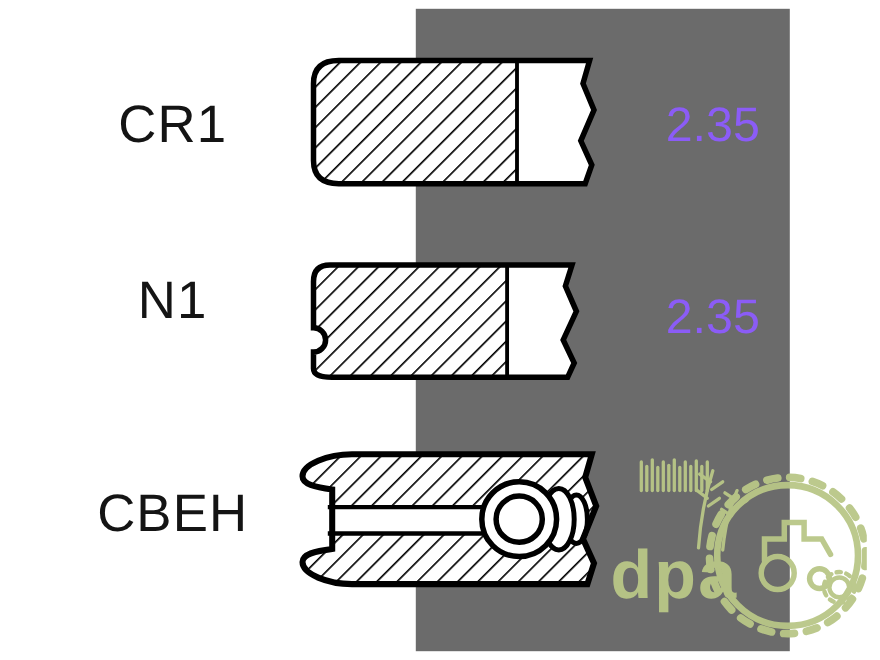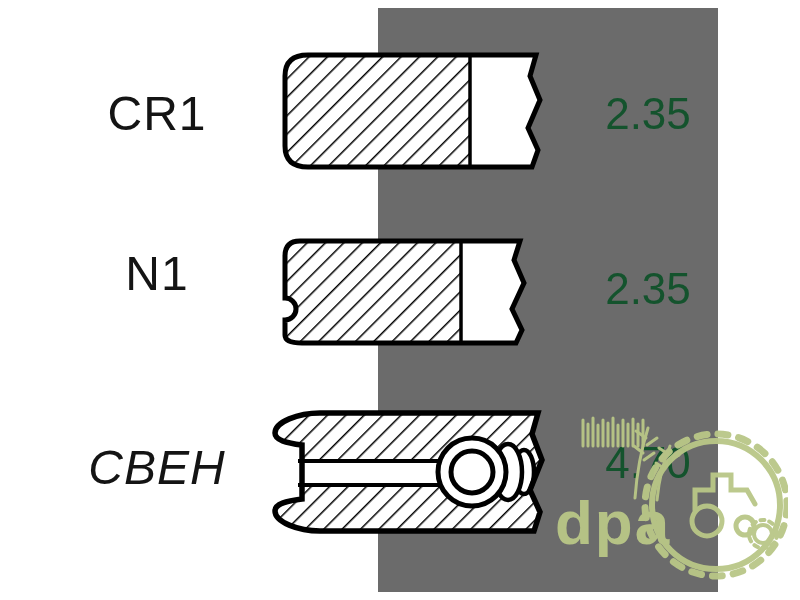--- a/index.html
+++ b/index.html
@@ -12,21 +12,21 @@
     background:#6b6b6b;
   }
   .ring-label{
     position:absolute;left:37px;width:240px;height:52px;
     display:flex;align-items:center;justify-content:center;
     color:#141414;font-size:48px;letter-spacing:1px;line-height:1;
   }
   .ring-value{
     position:absolute;left:578px;width:140px;height:50px;
     display:flex;align-items:center;justify-content:center;
-    color:#14532d;font-size:44px;line-height:1;
+    color:#8b5cf6;font-size:44px;line-height:1;
   }
   .ring-svg{position:absolute;display:block;}
   .wm-svg{position:absolute;left:535px;top:398px;display:block;opacity:.95;}
   .wm-text{font-family:"Liberation Sans",sans-serif;font-weight:bold;font-size:62px;letter-spacing:2px;}
 </style>
 </head>
 <body>
 
 <div class="stage">
 
@@ -63,21 +63,21 @@
     </defs>
     <path d="M24,5 L244,5 L238,24 L248,47 L236,73 L246,94 L240,107 L26,107 Q9,107 9,99 L9,84 A11,11 0 0 0 9,62 L9,20 Q9,5 24,5 Z" fill="#ffffff" stroke="none"></path>
     <g clip-path="url(#c2)">
       <rect x="0" y="0" width="185" height="112" fill="url(#h2)"></rect>
     </g>
     <line x1="185" y1="5" x2="185" y2="107" stroke="#000" stroke-width="3.5"></line>
     <path d="M24,5 L244,5 L238,24 L248,47 L236,73 L246,94 L240,107 L26,107 Q9,107 9,99 L9,84 A11,11 0 0 0 9,62 L9,20 Q9,5 24,5 Z" fill="none" stroke="#000" stroke-width="5"></path>
   </svg>
   <div class="ring-value" style="top:264px;">2.35</div>
 
-  <div class="ring-label" style="top:442px;font-style:italic;">CBEH</div>
+  <div class="ring-label" style="top:442px;">CBEH</div>
   <svg class="ring-svg" style="left:262px;top:406px;" width="322" height="132" viewBox="0 0 322 132">
     <defs>
       <pattern id="h3" patternUnits="userSpaceOnUse" width="13" height="13" patternTransform="rotate(45)">
         <line x1="0" y1="0" x2="0" y2="13" stroke="#000" stroke-width="3"></line>
       </pattern>
       <clipPath id="c3">
         <path d="M58,7 L276,7 L270,28 L280,54 L268,84 L278,106 L272,125 L58,125 C36,125 13,116 13,105 C13,98 24,95 40,93 L40,39 C24,37 13,34 13,27 C13,16 36,7 58,7 Z"></path>
       </clipPath>
     </defs>
     <path d="M58,7 L276,7 L270,28 L280,54 L268,84 L278,106 L272,125 L58,125 C36,125 13,116 13,105 C13,98 24,95 40,93 L40,39 C24,37 13,34 13,27 C13,16 36,7 58,7 Z" fill="#ffffff" stroke="none"></path>
@@ -90,21 +90,20 @@
       <line x1="36" y1="79" x2="272" y2="79" stroke="#000" stroke-width="4"></line>
     </g>
     <g>
       <ellipse cx="262" cy="66" rx="10" ry="22" fill="#ffffff" stroke="#000" stroke-width="4.5"></ellipse>
       <ellipse cx="246" cy="66" rx="14" ry="28" fill="#ffffff" stroke="#000" stroke-width="4.5"></ellipse>
       <circle cx="210" cy="66" r="34" fill="#ffffff" stroke="#000" stroke-width="5"></circle>
       <circle cx="210" cy="66" r="21" fill="none" stroke="#000" stroke-width="5"></circle>
     </g>
     <path d="M58,7 L276,7 L270,28 L280,54 L268,84 L278,106 L272,125 L58,125 C36,125 13,116 13,105 C13,98 24,95 40,93 L40,39 C24,37 13,34 13,27 C13,16 36,7 58,7 Z" fill="none" stroke="#000" stroke-width="5.5"></path>
   </svg>
-  <div class="ring-value" style="top:438px;">4.70</div>
 
   <svg class="wm-svg" width="265" height="202" viewBox="0 0 265 202">
     <g stroke="#b9c787" fill="none" stroke-linecap="round">
 
       <g stroke-width="3">
         <line x1="48" y1="22" x2="48" y2="48"></line>
         <line x1="53" y1="26" x2="53" y2="48"></line>
         <line x1="58" y1="20" x2="58" y2="48"></line>
         <line x1="63" y1="27" x2="63" y2="48"></line>
         <line x1="68" y1="22" x2="68" y2="48"></line>

